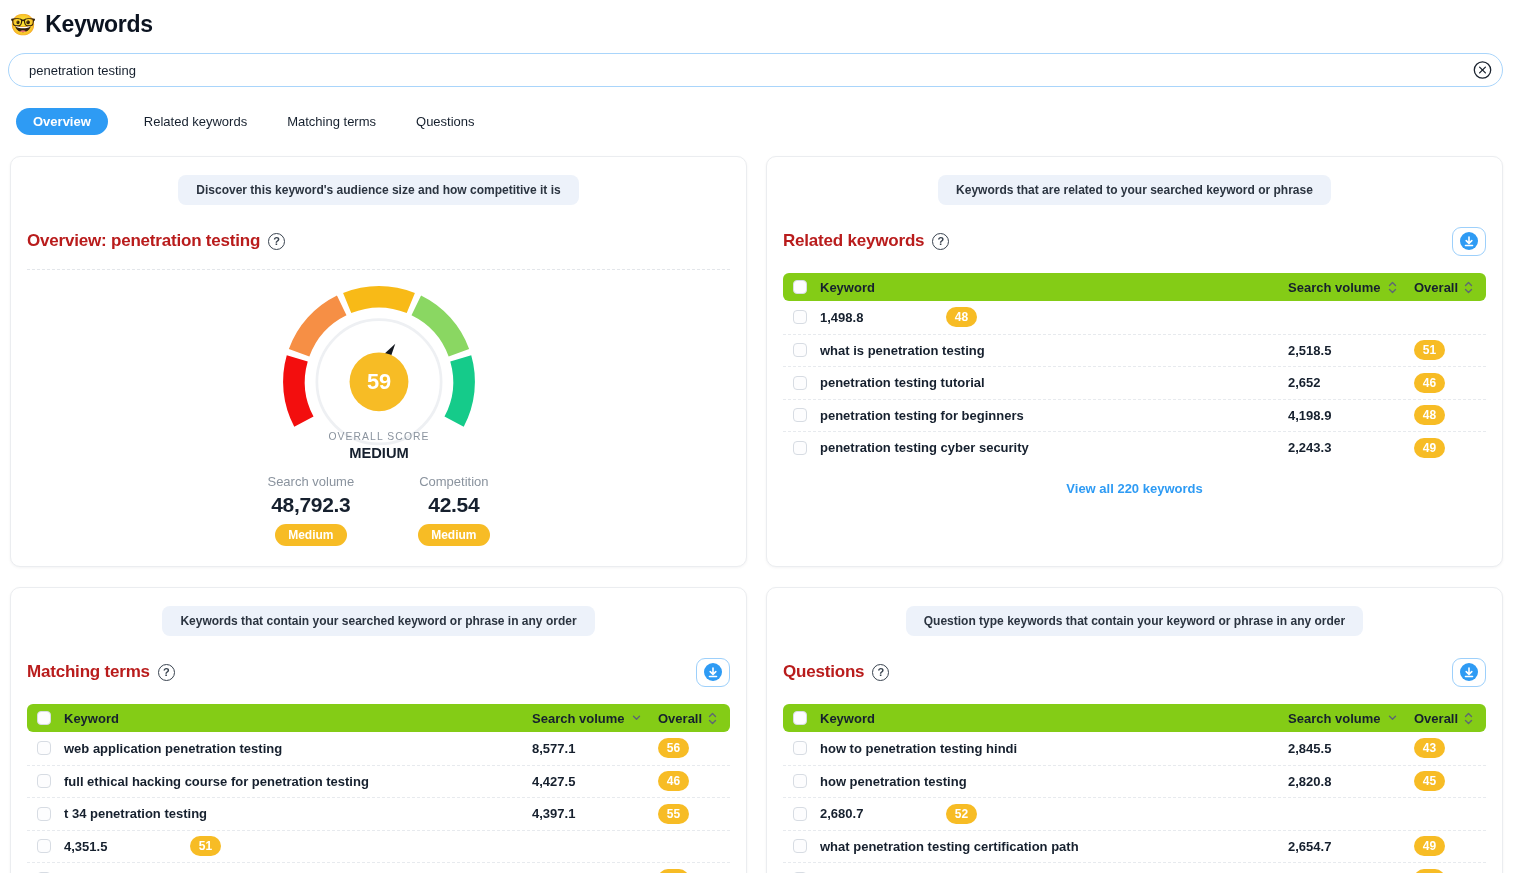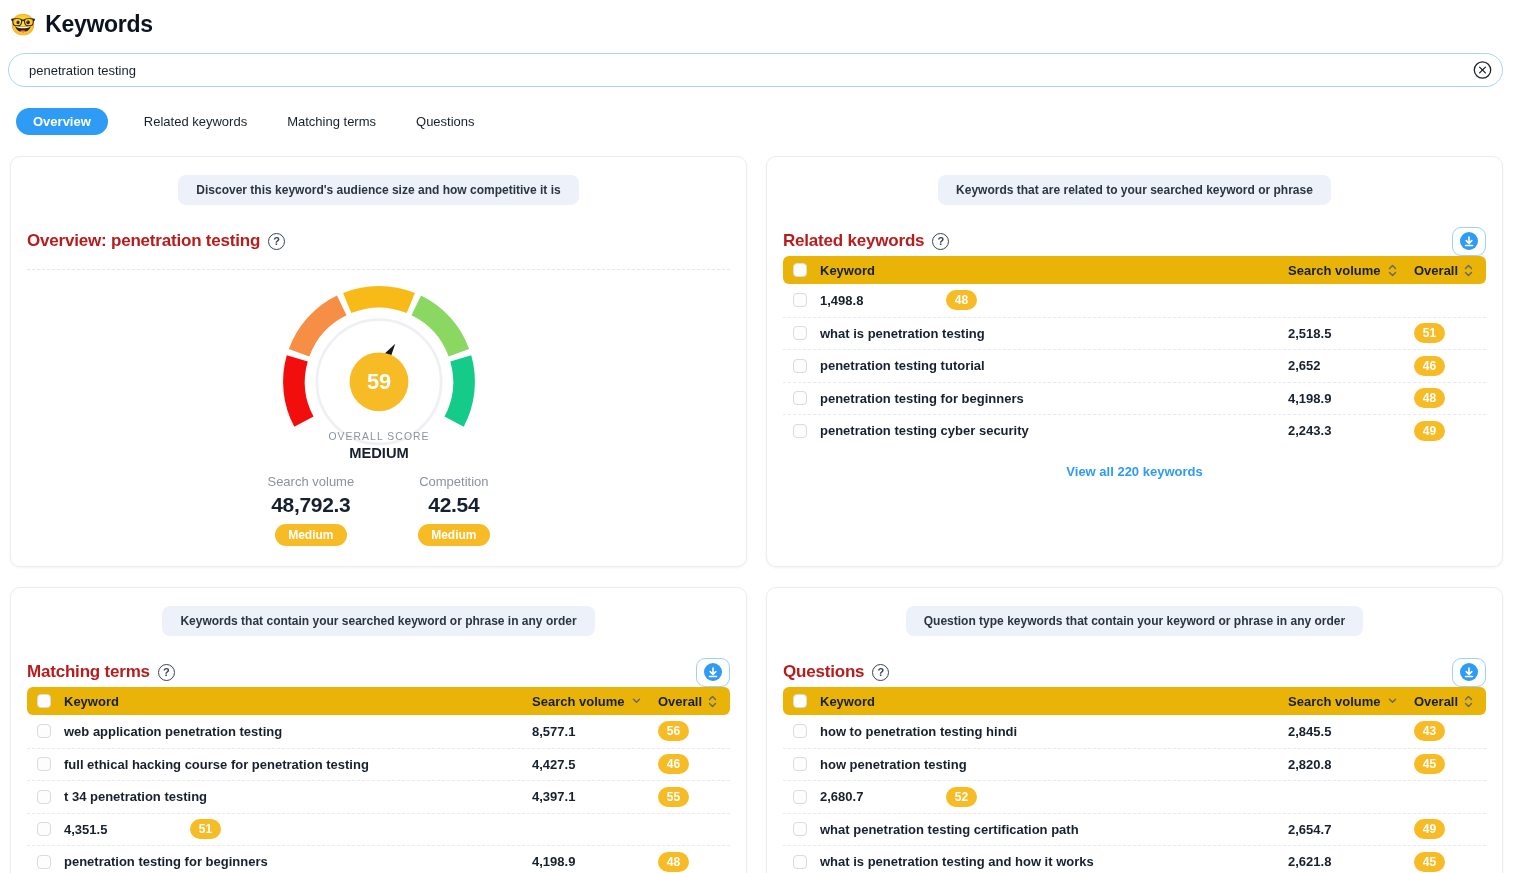--- a/index.html
+++ b/index.html
@@ -50,22 +50,22 @@
   .seg-red{stroke:var(--g-red);} .seg-orange{stroke:var(--g-orange);} .seg-amber{stroke:var(--g-amber);}
   .seg-lgreen{stroke:var(--g-lgreen);} .seg-teal{stroke:var(--g-teal);}
   .gauge-seg{fill:none;stroke-width:20;}
   .stats { display:flex; justify-content:center; gap:64px; text-align:center; margin-top:8px; }
   .stat-label { font-size:13px; color:#8a939e; }
   .stat-value { font-size:21px; font-weight:800; margin-top:4px; letter-spacing:-.3px; }
   .stat-badge { display:inline-flex; align-items:center; justify-content:center; margin-top:7px;
     background:var(--badge); color:#fff; font-size:12px; font-weight:700; padding:4px 13px; border-radius:12px; }
 
   
-  .thead { display:flex; align-items:center; background:#eab308; border-radius:6px; height:28px;
-    padding:0 10px; font-weight:700; font-size:13px; color:#16202e; }
+  .thead { display:flex; align-items:center; background:#84cc16; border-radius:6px; height:28px;
+    padding:0 10px; margin-top:17px; font-weight:700; font-size:13px; color:#16202e; }
   .checkbox { width:14px; height:14px; border:1px solid #d7dce3; border-radius:4px; background:#fdfdfe;
     margin-right:13px; flex:none; cursor:pointer; }
   .col-kw { flex:1; display:flex; align-items:center; min-width:0; }
   .col-vol { width:116px; flex:none; display:flex; align-items:center; gap:7px; }
   .col-ov { width:62px; flex:none; display:flex; align-items:center; gap:6px; margin-left:10px; }
   .trow { display:flex; align-items:center; height:32.5px; padding:0 10px; font-size:13px; font-weight:700; }
   .trow + .trow { border-top:1px dashed #e7eaee; }
   .kw-text { overflow:hidden; text-overflow:ellipsis; white-space:nowrap; }
   .vol-text { font-weight:700; }
   .score-badge { min-width:31px; height:20px; border-radius:10px; background:var(--badge); color:#fff;

